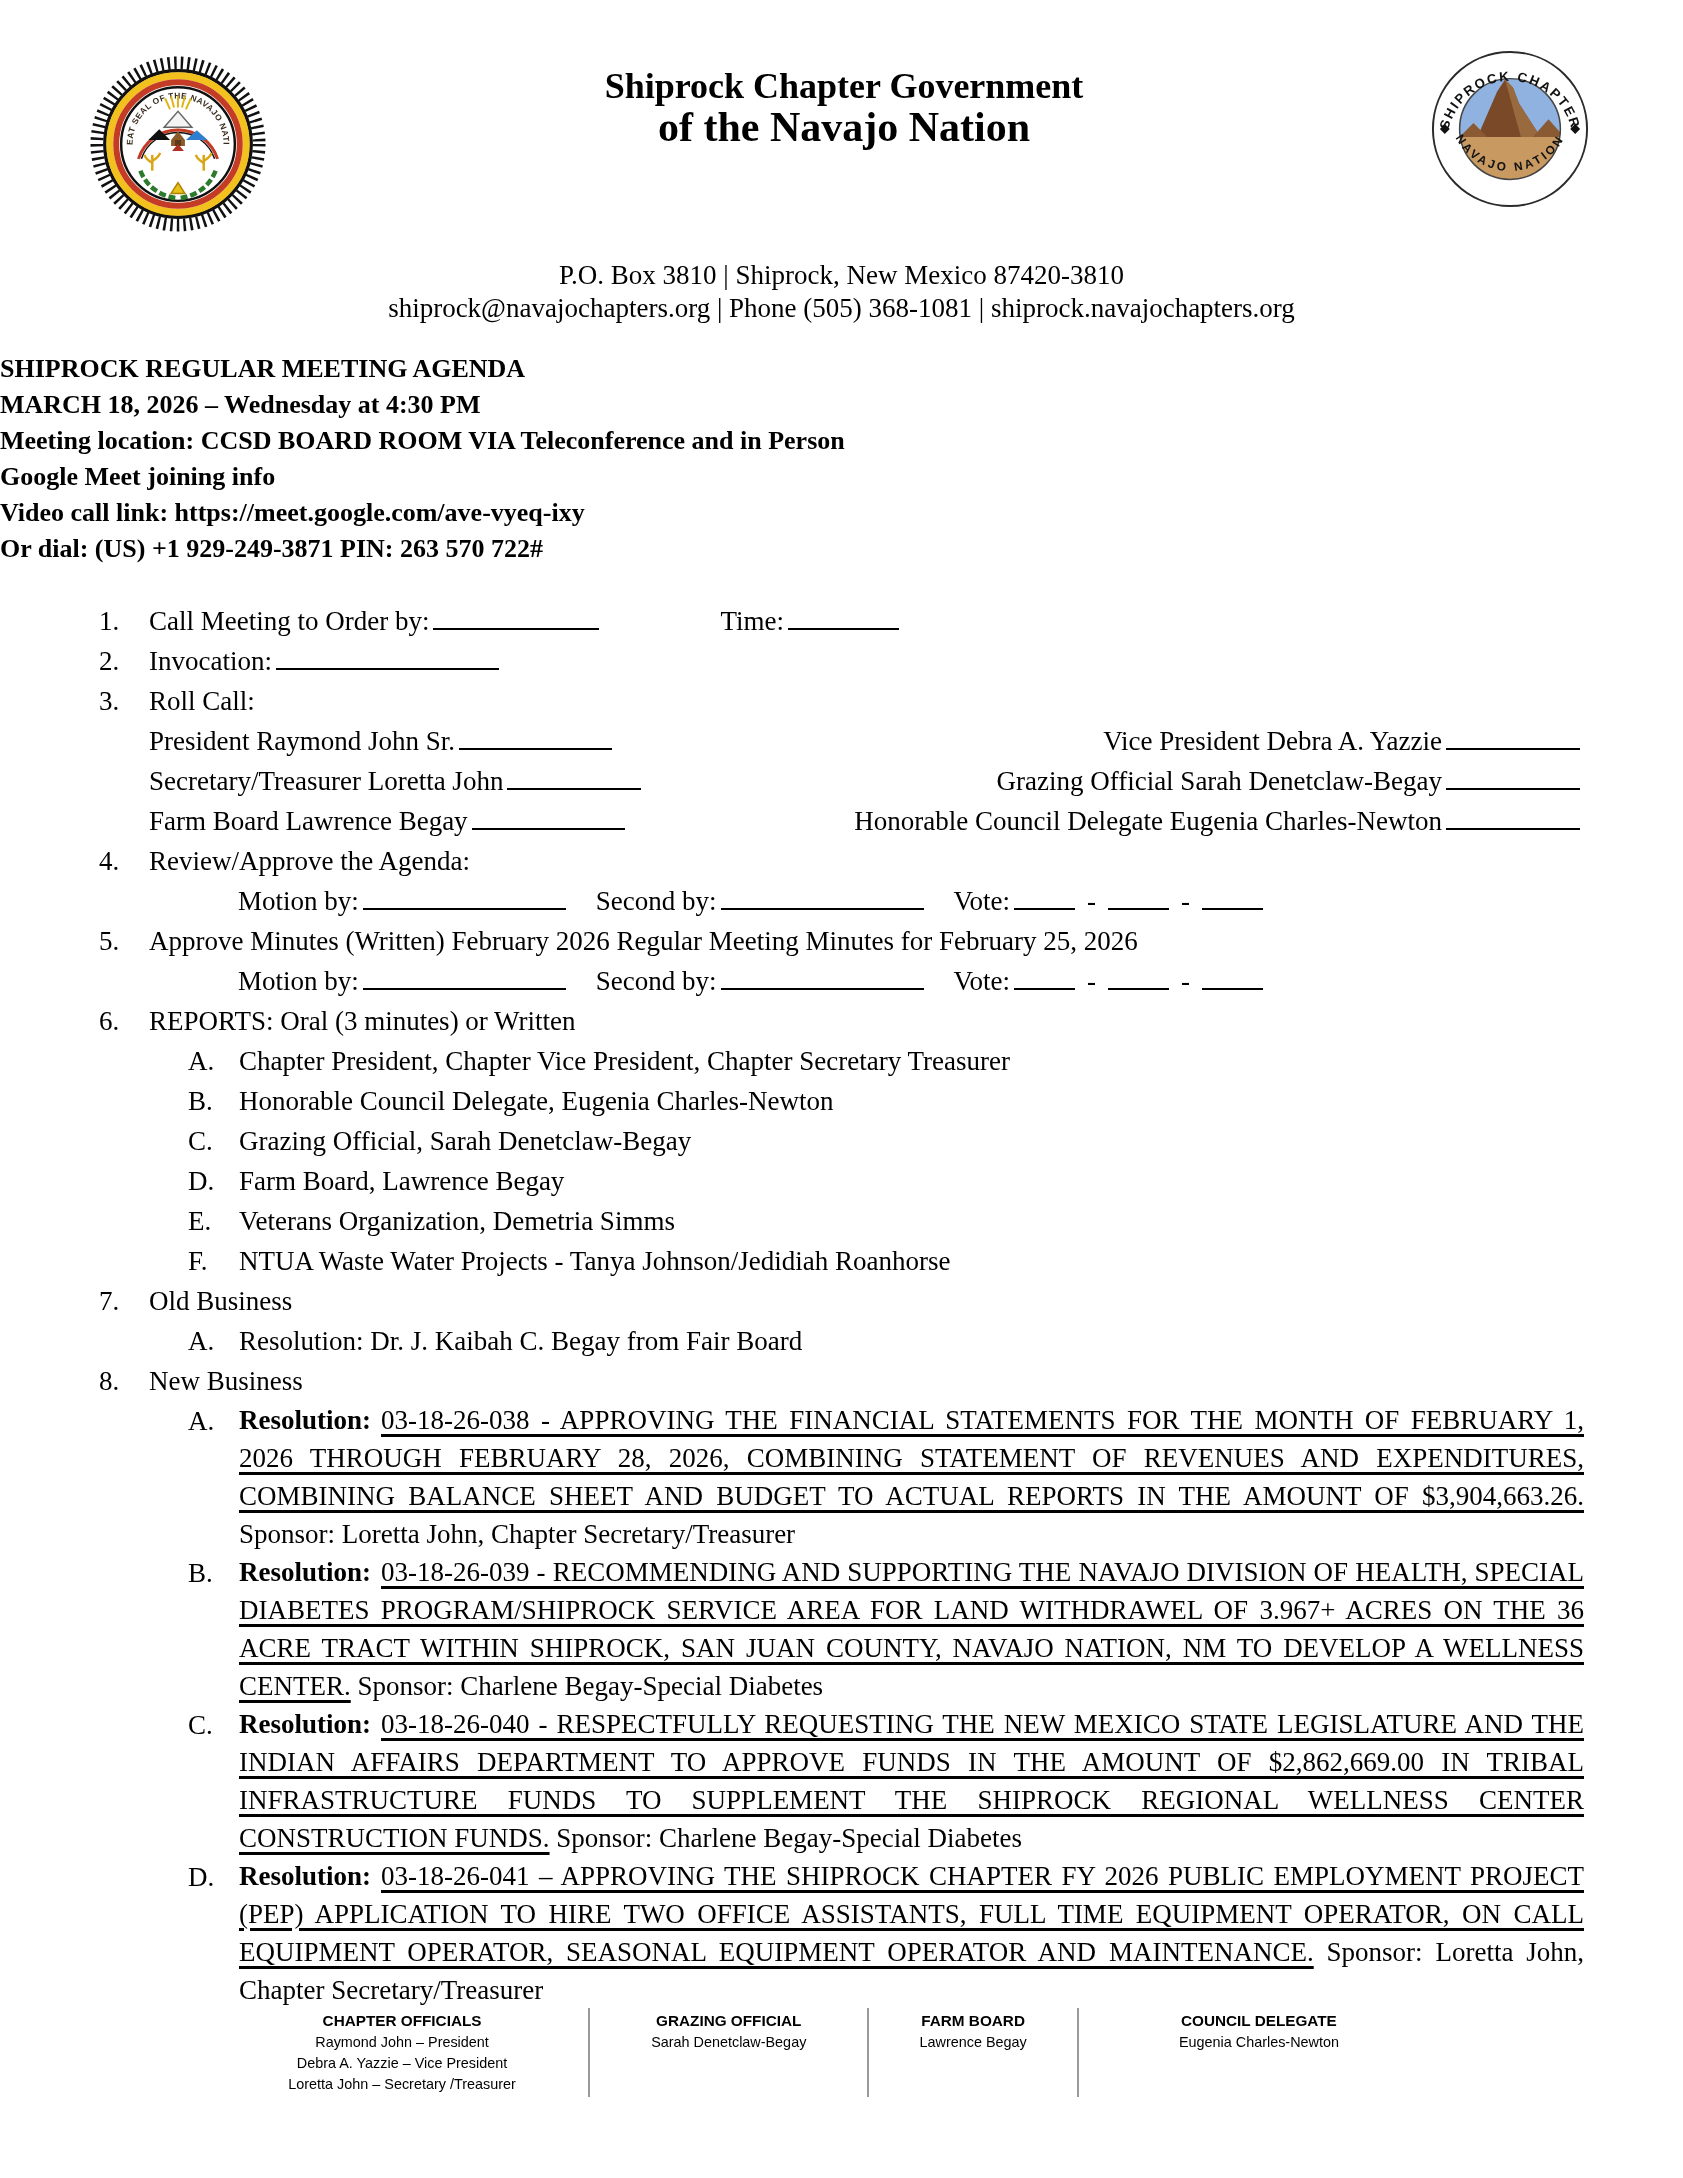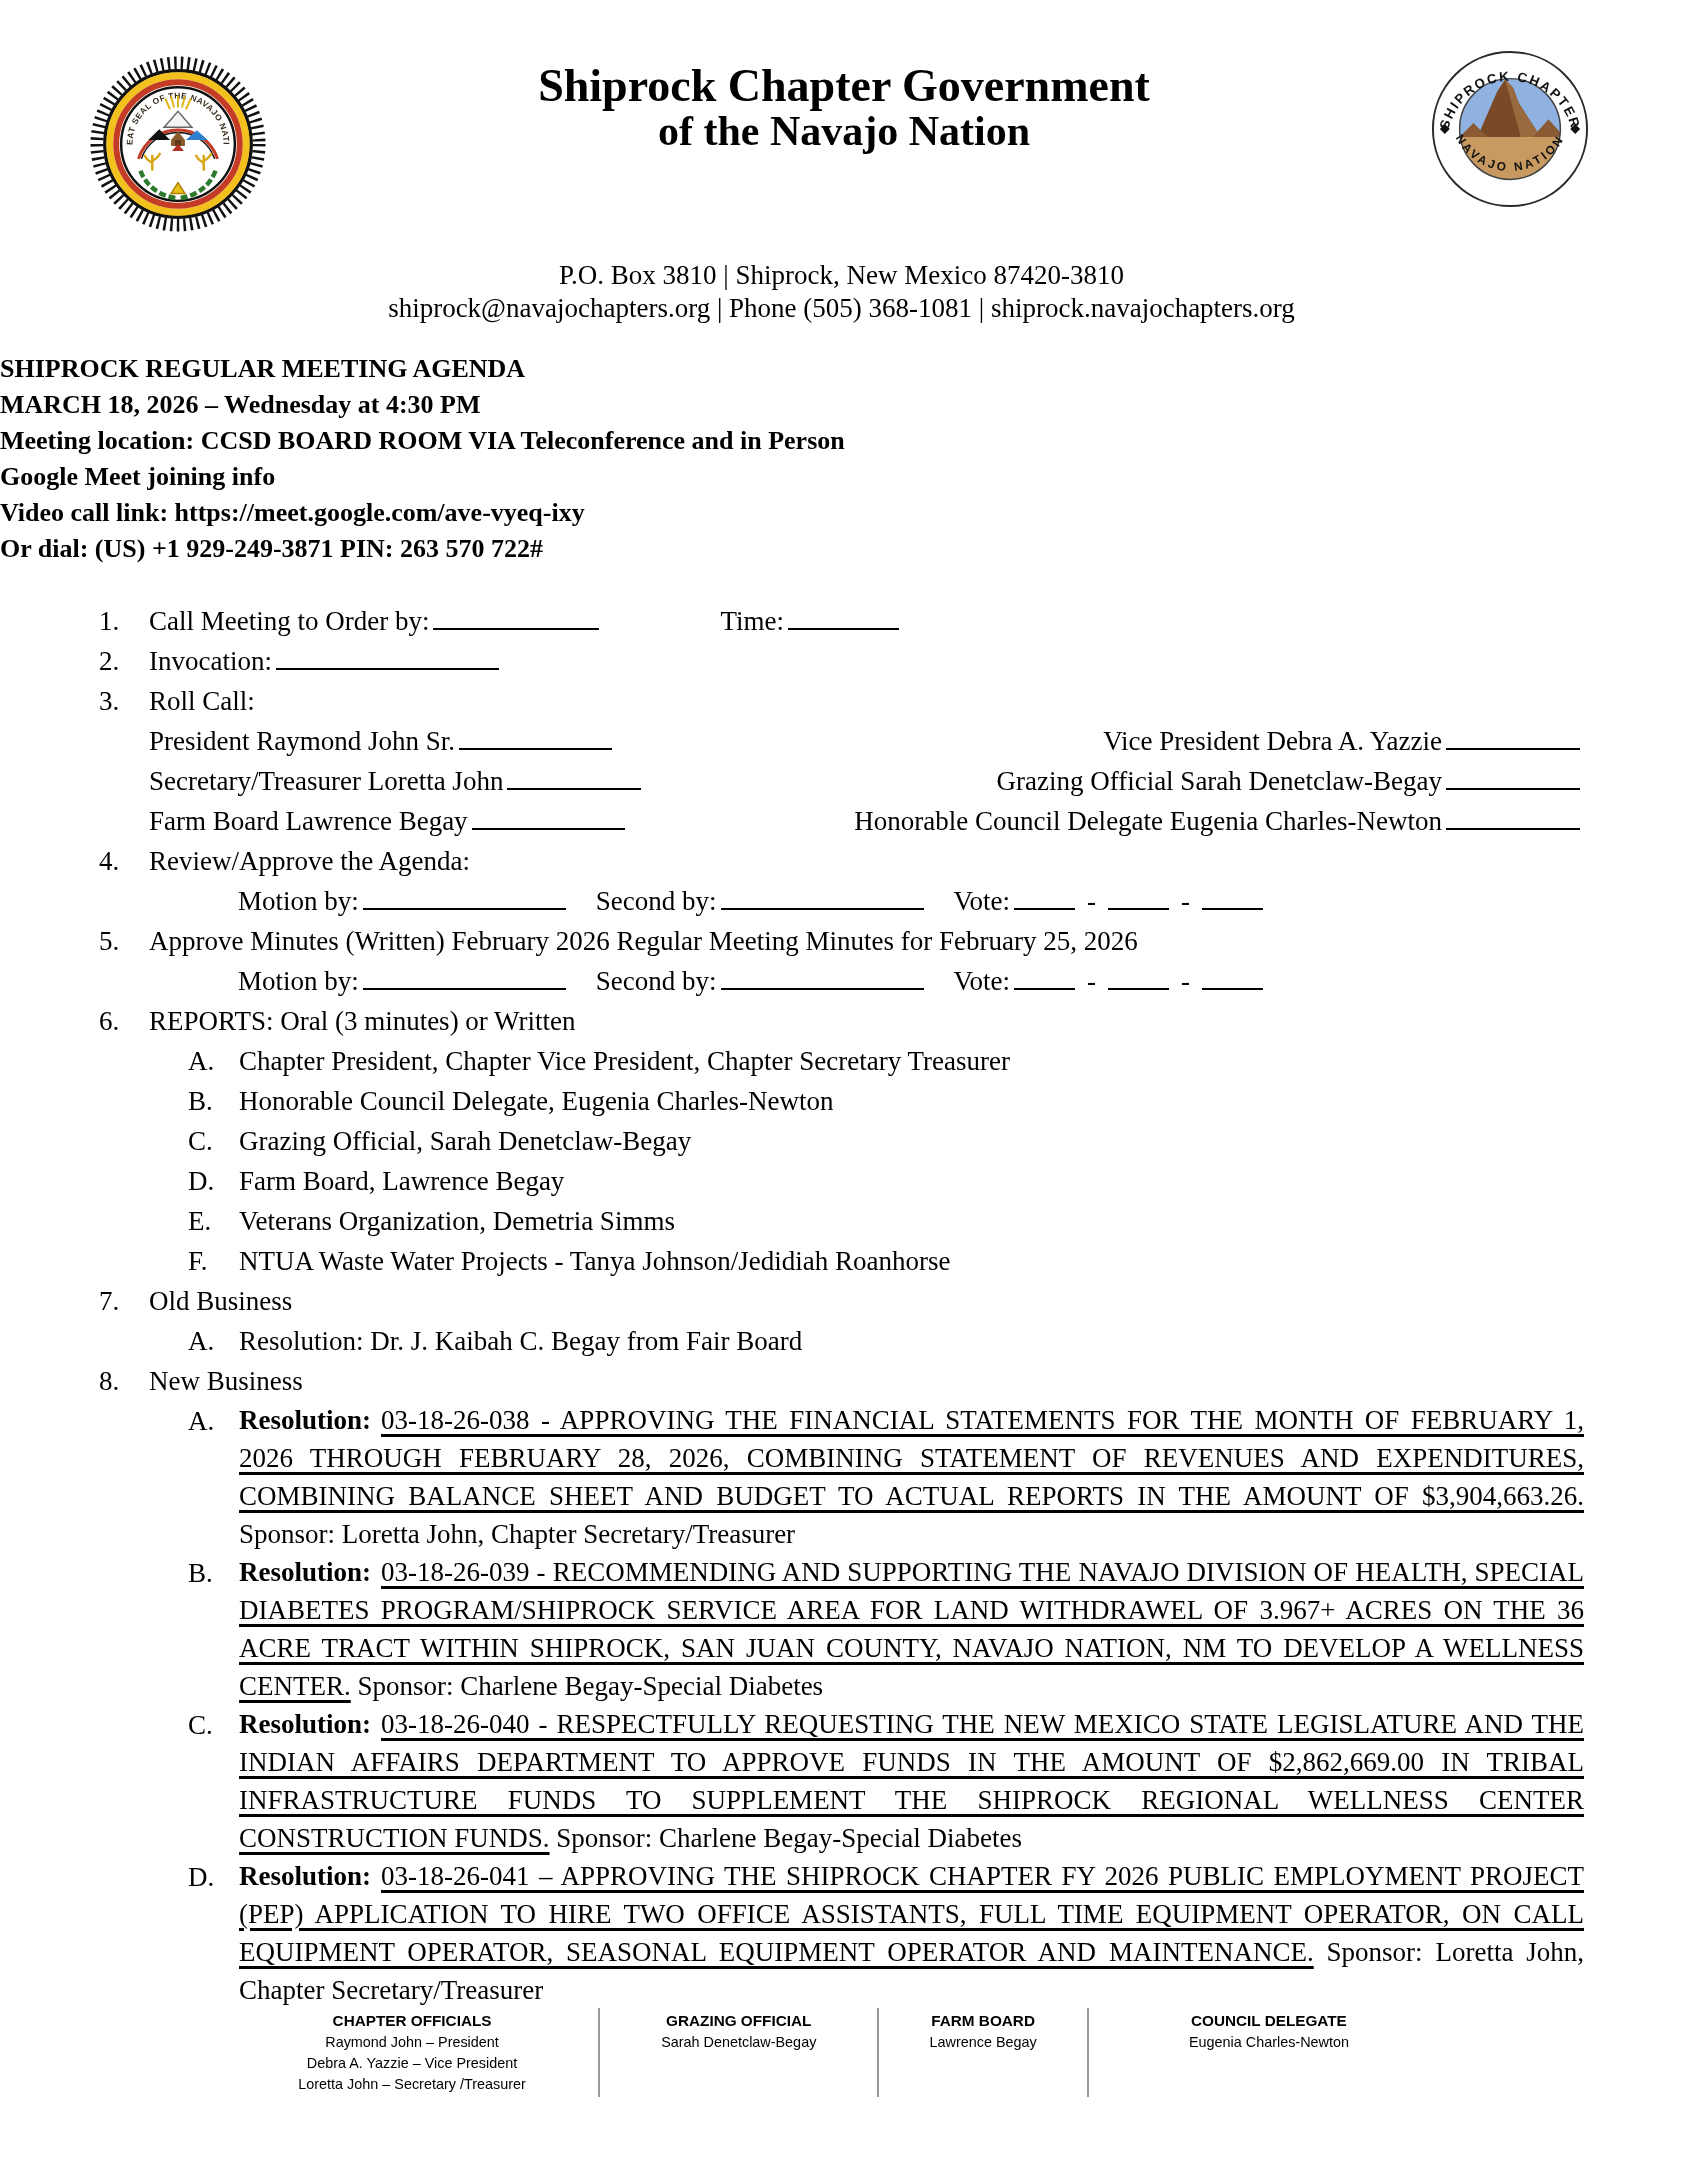--- a/index.html
+++ b/index.html
@@ -12,21 +12,21 @@
     overflow:hidden;
   }
   
   .header{
     display:flex;
     align-items:flex-start;
     padding:48px 89px 0 89px;
   }
   .seal-wrap{width:178px;flex:0 0 178px;}
   .title-block{flex:1;text-align:center;padding-top:14px;}
-  .title1{font-size:46px;font-weight:bold;line-height:1.05;}
+  .title1{font-size:36px;font-weight:bold;line-height:1.05;margin-top:6px;}
   .title2{font-size:42px;font-weight:bold;line-height:1.0;}
   .logo-wrap{width:173px;flex:0 0 173px;display:flex;justify-content:flex-end;}
   .addr-block{text-align:center;margin-top:14px;line-height:33px;font-size:27px;}
   
   .meeting{
     margin-top:26px;
     font-weight:bold;
     font-size:26px;
     line-height:36px;
   }
@@ -55,21 +55,21 @@
   .res .letter{flex:0 0 51px;}
   .res .rbody{flex:1;text-align:justify;line-height:38px;}
   .res .rlabel{font-weight:bold;margin-right:10px;}
   .res .rud{
     text-decoration:underline;
     text-decoration-thickness:2.5px;
     text-underline-offset:5px;
   }
   
   .footer{
-    position:absolute;left:226px;top:2008px;width:1223px;
+    position:absolute;left:216px;top:2008px;width:1223px;
     display:flex;
     font-family:"Liberation Sans","DejaVu Sans",sans-serif;
     text-align:center;
   }
   .fcol{padding-top:2px;min-height:87px;}
   .fcol.c1{width:373px;border-right:2px solid #9a9a9a;}
   .fcol.c2{width:278px;border-right:2px solid #9a9a9a;}
   .fcol.c3{width:208px;border-right:2px solid #9a9a9a;}
   .fcol.c4{width:361px;}
   .ftitle{font-size:15.3px;font-weight:bold;line-height:22px;}

